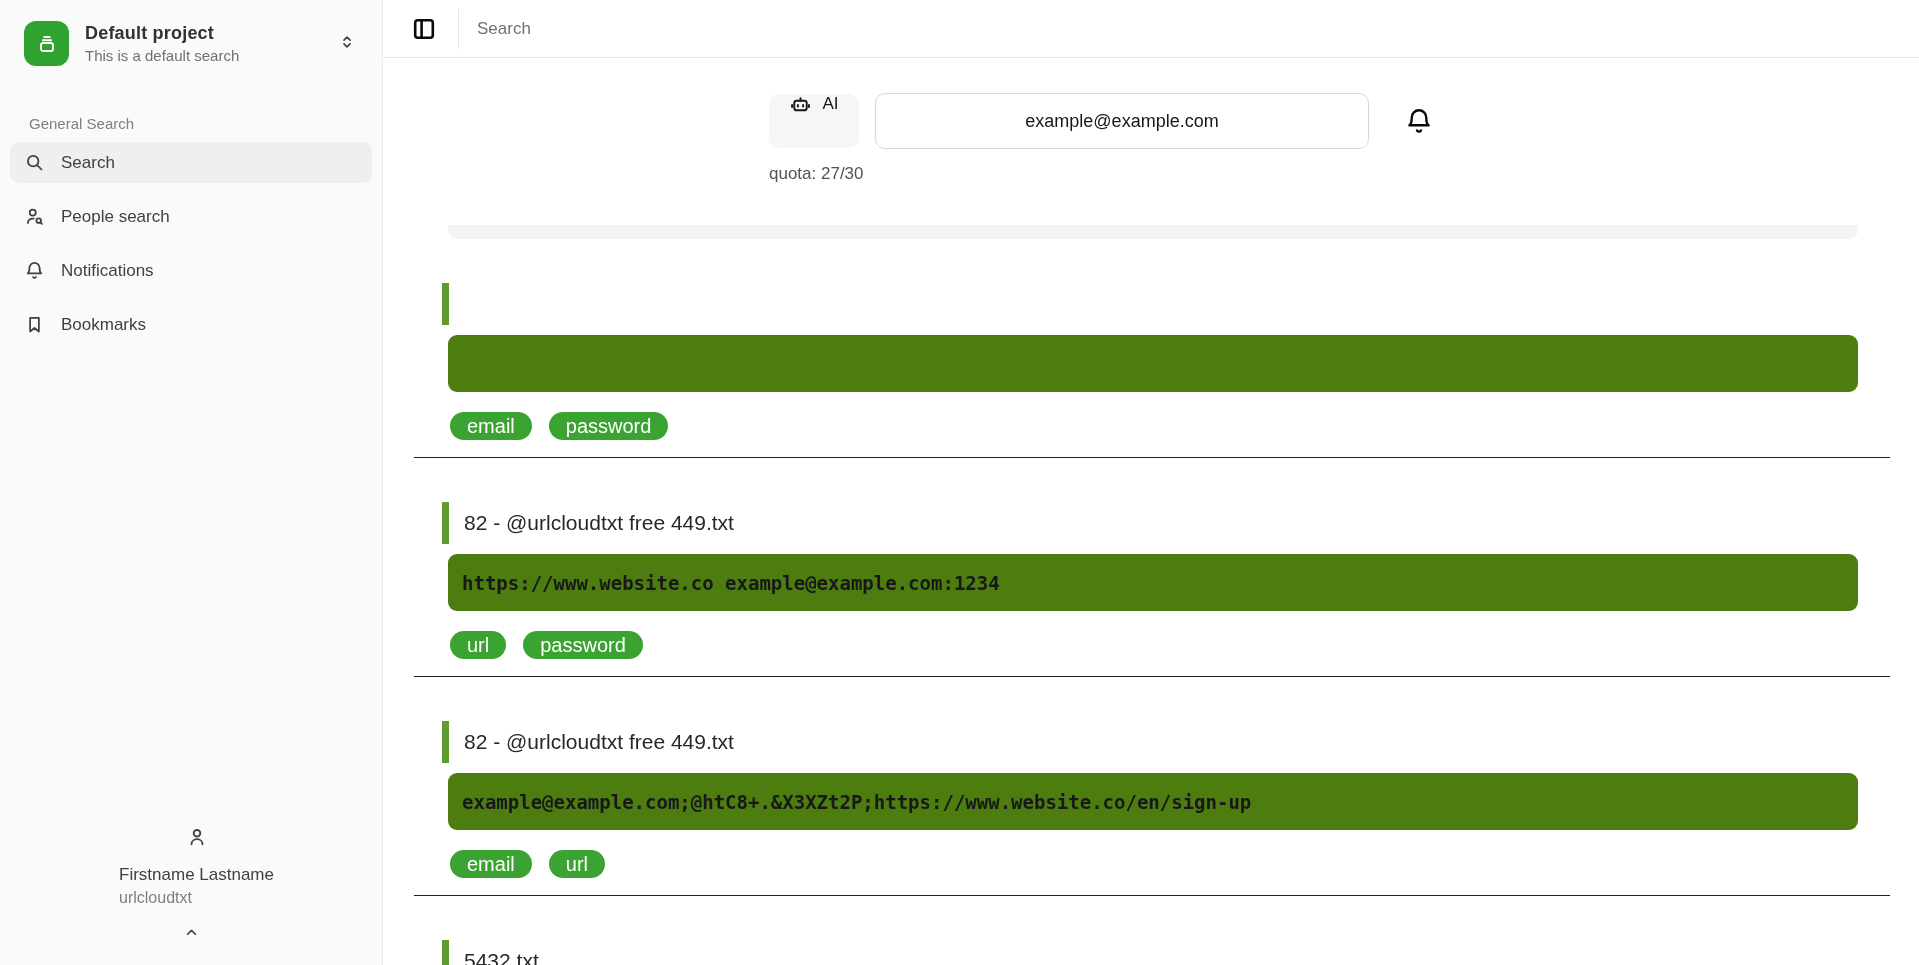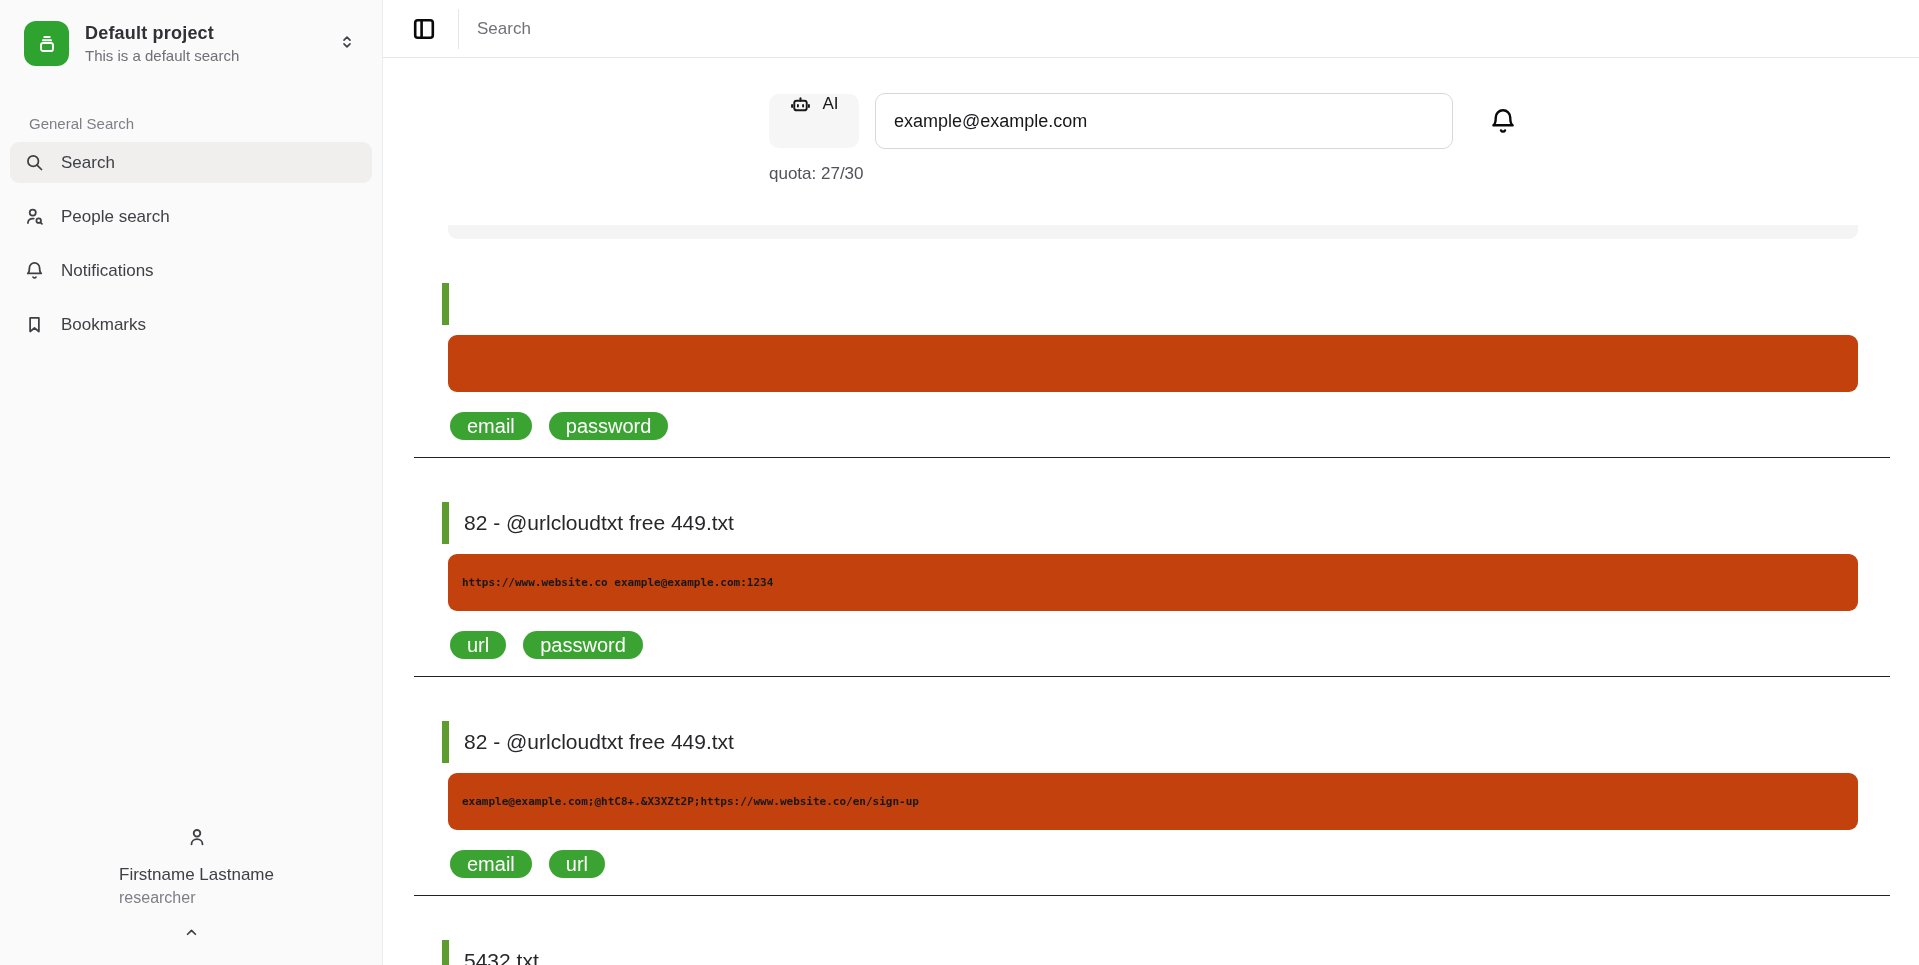--- a/index.html
+++ b/index.html
@@ -39,36 +39,36 @@
   .topbar-divider { width:1px; height:40px; background:#e6e6ea; margin-left:22px; }
   .topbar-title { margin-left:18px; font-size:17px; color:#71717a; }
 
   .content { flex:1; overflow:hidden; }
 
   .search-row { display:flex; align-items:center; padding-left:386px; margin-top:35px; }
   .ai-button { width:90px; height:54px; background:#f6f6f6; border:none; border-radius:10px;
     display:flex; align-items:flex-start; justify-content:center; gap:10px; cursor:pointer;
     font-size:17px; color:#18181b; font-family:inherit; }
   .ai-button .bot { display:flex; color:#18181b; }
-  .search-input { width:578px; height:56px; margin-left:16px; border:1px solid #d8d8dc; border-radius:10px;
-    padding:0 18px; font-size:18px; color:#18181b; font-family:inherit; outline:none; background:#fff; }
+  .search-input { width:494px; height:56px; margin-left:16px; border:1px solid #d8d8dc; border-radius:10px;
+    padding:0 18px; font-size:18px; color:#18181b; font-family:inherit; outline:none; background:#fff;text-align:center; }
   .bell-button { margin-left:35px; background:none; border:none; cursor:pointer; color:#09090b; display:flex; padding:0; }
 
   .quota-row { padding-left:386px; margin-top:15px; }
   .quota-inner { width:684px; text-align:left; padding-right:14px; font-size:17px; color:#52525b; }
 
   
   .results { margin:41px 29px 0 31px; }
   .result-sliver { height:14px; margin:0 32px 0 34px; background:#f4f4f5; border-radius:0 0 9px 9px; }
   .result-title { margin:44px 32px 0 28px; border-left:7px solid #5e9c2f; padding-left:15px;
     height:42px; display:flex; align-items:center; font-size:21px; color:#27272a; }
-  .result-code { margin:10px 32px 0 34px; height:57px; background:#c2410c; border-radius:9px;
+  .result-code { margin:10px 32px 0 34px; height:57px; background:#4d7c0f; border-radius:9px;
     display:flex; align-items:center; padding:0 14px;
     font-family:"DejaVu Sans Mono","Liberation Mono",monospace; font-weight:bold;
-    font-size:11px; color:#18181b; white-space:pre; overflow:hidden; }
+    font-size:19px; color:#18181b; white-space:pre; overflow:hidden; }
   .tag-row { display:flex; gap:17px; margin:20px 32px 0 36px; }
   .tag { height:28px; display:flex; align-items:center; padding:0 17px; border-radius:17px;
     background:#3ba332; color:#fff; font-size:20px; cursor:pointer; }
   .result-divider { height:0; border-top:1.5px solid #212121; margin-top:17px; }
   .result-block:first-child .tag-row { margin-top:20px; }
 </style>
 </head>
 <body>
 
 <div class="app">
@@ -139,21 +139,21 @@
 
     <div class="sidebar-user">
       <span style="display:flex;color:#3f3f46;">
         <svg width="22" height="22" viewBox="0 0 24 24" fill="none" stroke="currentColor" stroke-width="2" stroke-linecap="round">
           <circle cx="12" cy="8" r="3.6"></circle>
           <path d="M6 20c0-3.4 2.6-5.6 6-5.6s6 2.2 6 5.6"></path>
         </svg>
       </span>
       <div class="user-meta">
         <div class="user-name">Firstname Lastname</div>
-        <div class="user-role">researcher</div>
+        <div class="user-role">urlcloudtxt</div>
       </div>
       <span style="display:flex;color:#3f3f46;margin-right:10px;">
         <svg width="17" height="17" viewBox="0 0 24 24" fill="none" stroke="currentColor" stroke-width="2.4" stroke-linecap="round" stroke-linejoin="round">
           <path d="M6.5 14.5 12 9l5.5 5.5"></path>
         </svg>
       </span>
     </div>
   </aside>
 
   <main class="main">

